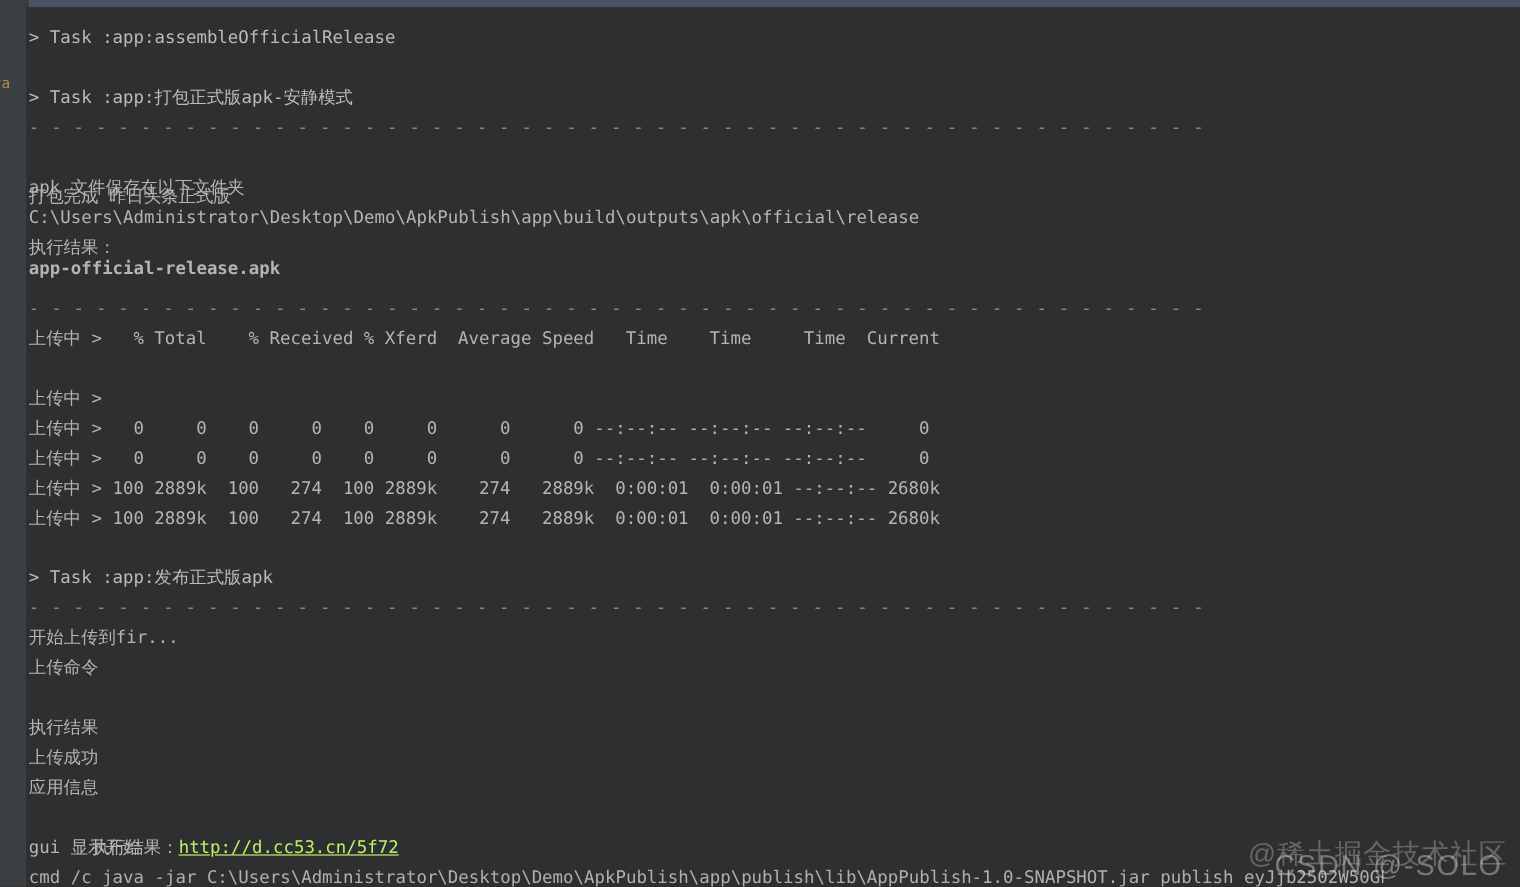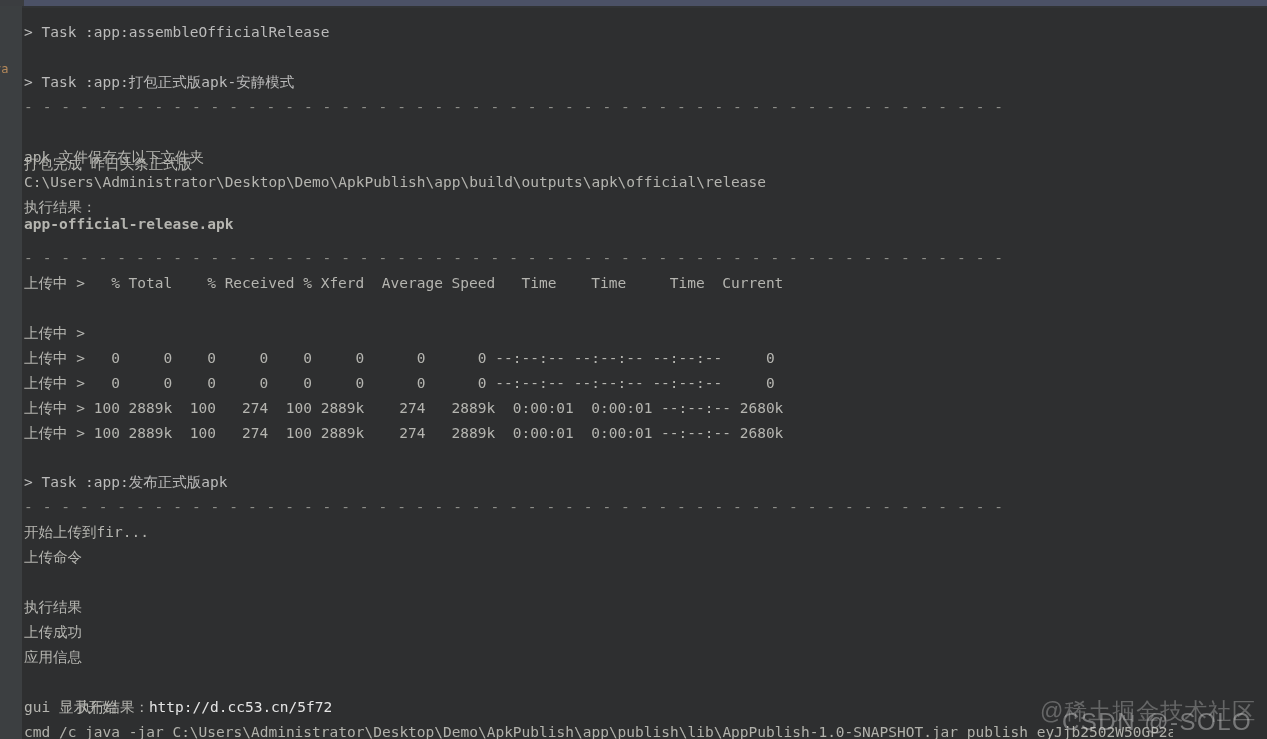--- a/index.html
+++ b/index.html
@@ -60,21 +60,20 @@
   .left-panel .frag.java {
     color: #b5895a;
   }
   .console {
     position: absolute;
     left: 22px; top: 8px;
     width: 1131px;
     height: 731px;
     background: #2e2f30;
     overflow: hidden;
-    padding-left: 20px;
   }
   .line {
     position: absolute;
     left: 2px;
     height: 25px;
     line-height: 25px;
     font-family: "DejaVu Sans Mono", "Liberation Mono", monospace;
     font-size: 14.5px;
     color: #a9b7c6;
     white-space: pre;
@@ -87,21 +86,22 @@
     color: #b5b5b0;
   }
   .line.sep {
     color: #8d8d88;
     letter-spacing: 0.6px;
   }
   .line.cmd {
     color: #b1b1ab;
   }
   .link {
-    color: #e5e5e5;
+    color: #bef264;
+    text-decoration: underline;
     cursor: pointer;
   }
   .wm {
     position: absolute;
     white-space: nowrap;
     pointer-events: none;
     font-family: "Liberation Sans", sans-serif;
   }
   .wm-top {
     color: rgba(186,186,186,0.40);

